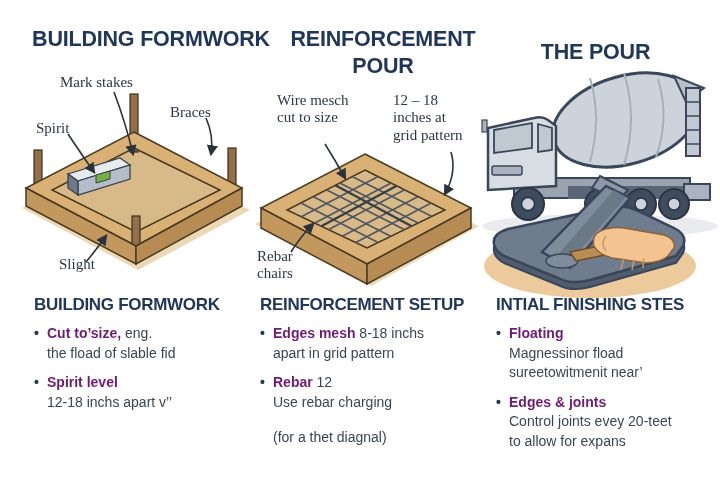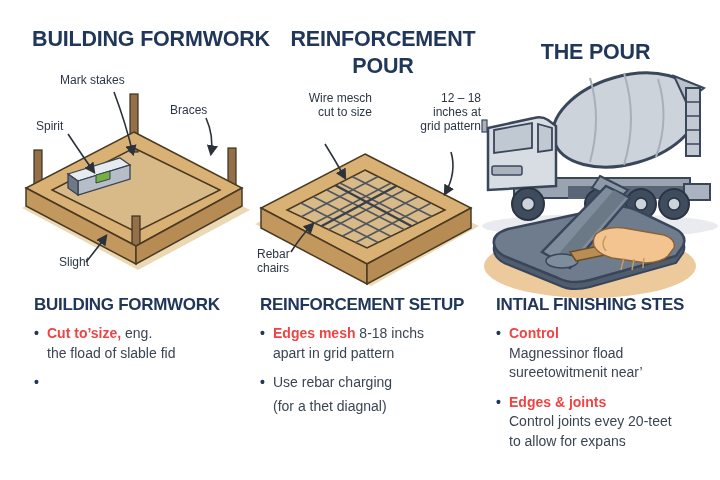--- a/index.html
+++ b/index.html
@@ -2,27 +2,27 @@
 <html><head>
 <meta charset="utf-8">
 <style>
   html,body{margin:0;padding:0;background:#fff;}
   .canvas{position:relative;width:720px;height:480px;background:#ffffff;overflow:hidden;
           font-family:"Liberation Sans",sans-serif;}
   .title{position:absolute;font-weight:700;font-size:21.5px;color:#21375a;text-align:center;
          letter-spacing:-0.2px;line-height:1.26;white-space:pre-line;}
   .panel{position:absolute;}
   .panel svg{position:absolute;left:0;top:0;}
-  .dlabel{position:absolute;font-size:12px;color:#2b3645;line-height:1.16;white-space:pre-line;}
-  .dlabel.center{text-align:right;}
+  .dlabel{position:absolute;font-size:15px;color:#2b3645;line-height:1.16;white-space:pre-line;font-family:Liberation Serif, serif;}
+  .dlabel.center{text-align:left;}
   .col{position:absolute;}
   .col h2{font-size:17px;font-weight:700;color:#21375a;margin:0 0 9px 0;letter-spacing:-0.3px;}
   .bullet{display:flex;margin-bottom:10px;font-size:14px;line-height:1.4;color:#3a4553;}
   .bullet .dot{width:13px;flex:none;color:#21375a;font-weight:700;}
-  .bullet b{color:#ef4444;font-weight:700;}
+  .bullet b{color:#701a75;font-weight:700;}
   .bullet .bl:empty{display:none;}
 </style>
 </head>
 <body>
 
 <div class="canvas">
 
   <div class="title" style="left:18px;top:26px;width:266px">BUILDING FORMWORK</div>
   <div class="title" style="left:283px;top:26px;width:200px">REINFORCEMENT
 POUR</div>
@@ -193,48 +193,54 @@
     <div class="bullet">
       <span class="dot">•</span>
       <div>
         <div><b>Cut to’size,</b><span> eng.</span></div>
         <div class="bl">the fload of slable fid</div>
 
       </div>
     </div>
     <div class="bullet">
       <span class="dot">•</span>
+      <div>
+        <div><b>Spirit level</b><span></span></div>
+        <div class="bl">12-18 inchs apart v’’</div>
+
+      </div>
     </div>
   </div>
 
   <div class="col" style="left:260px;top:295px;width:228px">
     <h2>REINFORCEMENT SETUP</h2>
     <div class="bullet">
       <span class="dot">•</span>
       <div>
         <div><b>Edges mesh</b><span> 8-18 inchs</span></div>
         <div class="bl">apart in grid pattern</div>
 
       </div>
     </div>
     <div class="bullet">
       <span class="dot">•</span>
       <div>
+        <div><b>Rebar</b><span> 12</span></div>
         <div class="bl">Use rebar charging</div>
-        <div class="bl" style="margin-top:4px">(for a thet diagnal)</div>
+        <div class="bl" style="margin-top:16px">(for a thet diagnal)</div>
       </div>
     </div>
   </div>
 
   <div class="col" style="left:496px;top:295px;width:222px">
     <h2>INTIAL FINISHING STES</h2>
     <div class="bullet">
       <span class="dot">•</span>
       <div>
-        <div><b>Control</b><span></span></div>
+        <div><b>Floating</b><span></span></div>
         <div class="bl">Magnessinor fload</div>
         <div class="bl">sureetowitmenit near’</div>
       </div>
     </div>
     <div class="bullet">
       <span class="dot">•</span>
       <div>
         <div><b>Edges &amp; joints</b><span></span></div>
         <div class="bl">Control joints evey 20-teet</div>
         <div class="bl">to allow for expans</div>

